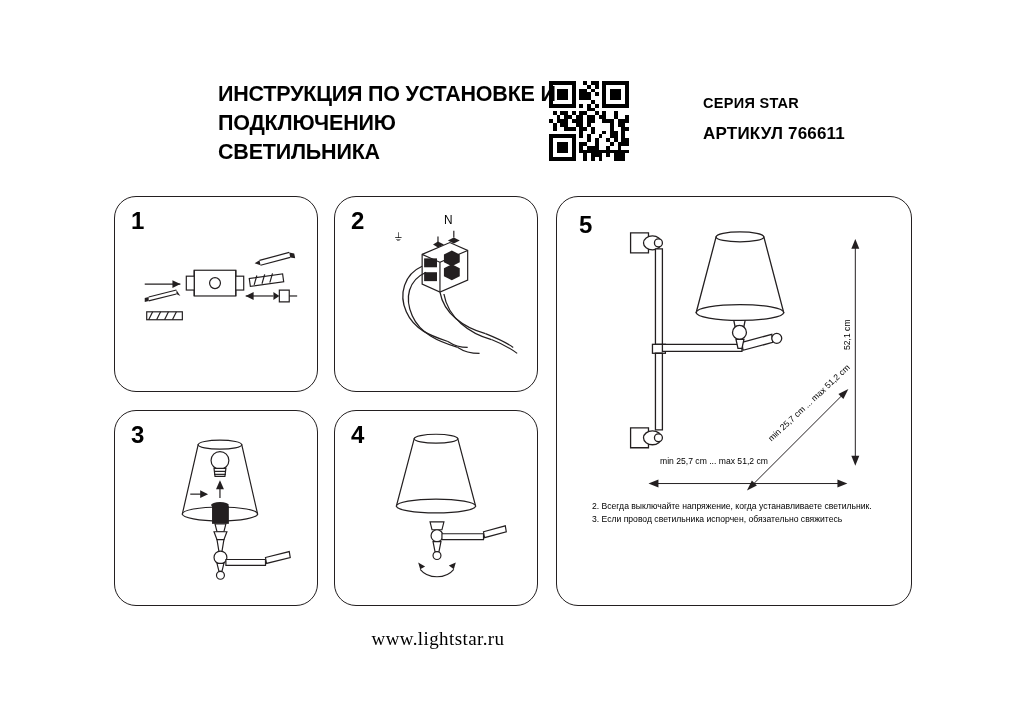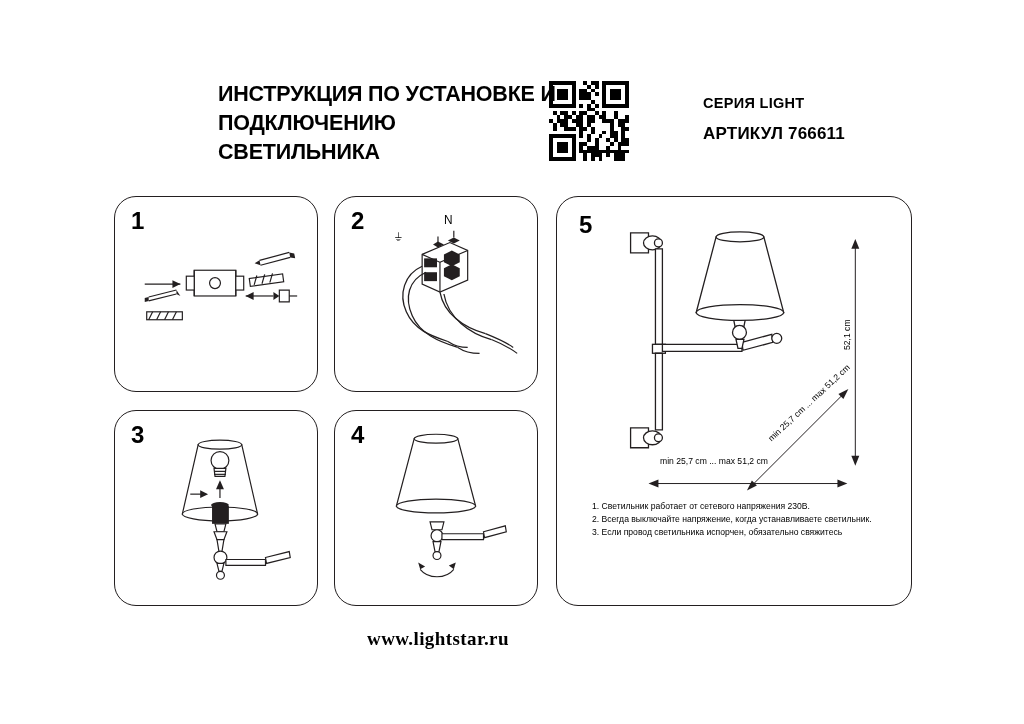--- a/index.html
+++ b/index.html
@@ -132,21 +132,21 @@
   .notes div { white-space: nowrap; }
 
   
   .footer {
     position: absolute;
     left: 0; top: 628px;
     width: 856px;
     text-align: center;
     font-family: "Liberation Serif", serif;
     font-size: 19px;
-    font-weight: bold;
+    font-weight: normal;
     letter-spacing: 0.4px;
     padding-left: 20px;
   }
 
   
   .dim-label {
     position: absolute;
     font-size: 8.6px;
     white-space: nowrap;
   }
@@ -606,21 +606,21 @@
         <i></i>
         <i style="background: transparent;"></i>
         <i style="background: transparent;"></i>
         <i style="background: transparent;"></i>
         <i></i>
         <i></i>
         <i></i>
         <i style="background: transparent;"></i>
       </div>
 
-    <div class="series">СЕРИЯ LIGHT</div>
+    <div class="series">СЕРИЯ STAR</div>
     <div class="article">АРТИКУЛ 766611</div>
   </div>
 
   <div class="panel p1">
     <div class="step-num">1</div>
     <svg class="art" viewBox="0 0 204 196">
       <g fill="none" stroke="#231f20" stroke-width="1.2">
 
         <rect x="80" y="74" width="42" height="26" fill="#fff"></rect>
         <circle cx="101" cy="87" r="5.5" fill="#fff"></circle>
@@ -815,20 +815,19 @@
     <div class="dim-label vert" style="left:846px; top:0px; position:absolute;"></div>
   </div>
 
   <div class="dim-label vert" id="dimV" style="left:842px; top:350px;">52,1 cm</div>
 
   <div class="dim-label" id="dimH" style="left:660px; top:456px;">min 25,7 cm ... max 51,2 cm</div>
 
   <div class="dim-label diag" id="dimD" style="left:766px; top:436px;">min 25,7 cm ... max 51,2 cm</div>
 
   <div class="notes">
-    <div>1. Светильник работает от сетевого напряжения 230В.</div>
     <div>2. Всегда выключайте напряжение, когда устанавливаете светильник.</div>
     <div>3. Если провод светильника испорчен, обязательно свяжитесь</div>
   </div>
 
   <div class="footer">www.lightstar.ru</div>
 
 </div>
 
 </body></html>

